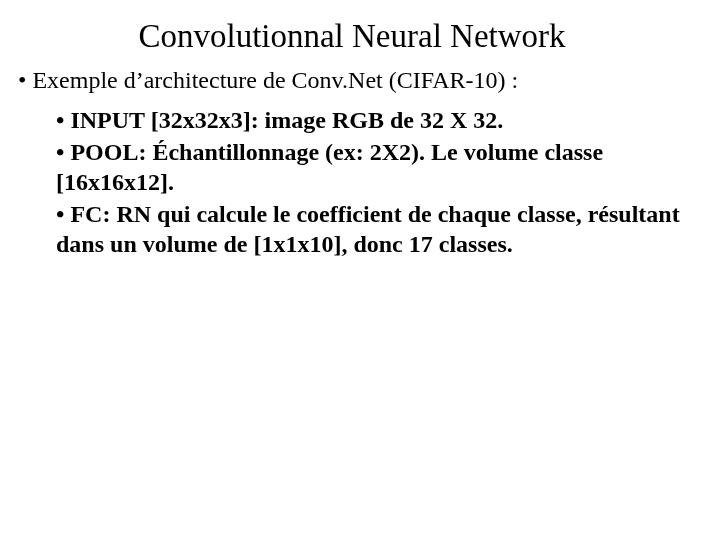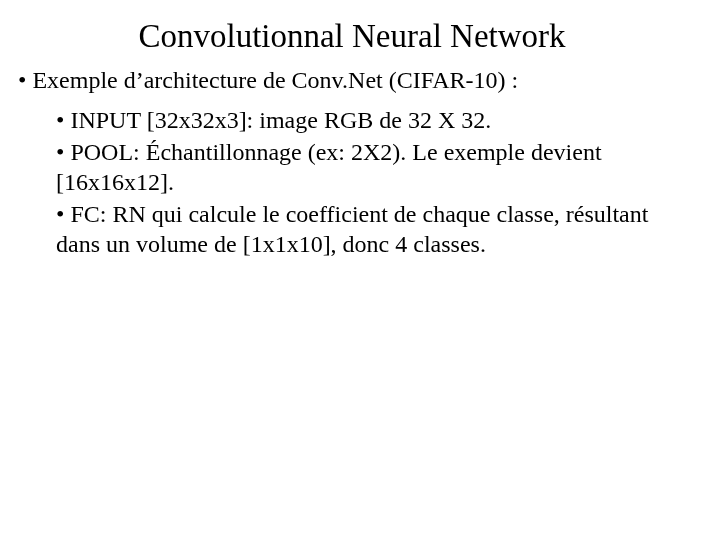--- a/index.html
+++ b/index.html
@@ -25,26 +25,27 @@
   }
   .body {
     font-size: 24px;
     line-height: 1.25;
   }
   .lvl1 {
     margin: 0 0 10px 0;
   }
   .lvl2 {
     margin: 0 0 2px 38px;
+    font-weight: bold;
   }
 </style>
 </head>
 <body>
 
 <div class="slide">
   <div class="title">Convolutionnal Neural Network</div>
   <div class="body">
     <div class="lvl1">• Exemple d’architecture de Conv.Net  (CIFAR-10) :</div>
     <div class="lvl2">• INPUT [32x32x3]: image RGB de 32 X 32.</div>
-    <div class="lvl2">• POOL: Échantillonnage (ex: 2X2). Le exemple devient [16x16x12].</div>
-    <div class="lvl2">• FC: RN qui calcule le coefficient de chaque classe, résultant dans un volume de [1x1x10], donc 4 classes.</div>
+    <div class="lvl2">• POOL: Échantillonnage (ex: 2X2). Le volume classe [16x16x12].</div>
+    <div class="lvl2">• FC: RN qui calcule le coefficient de chaque classe, résultant dans un volume de [1x1x10], donc 17 classes.</div>
   </div>
 </div>
 
 </body></html>

